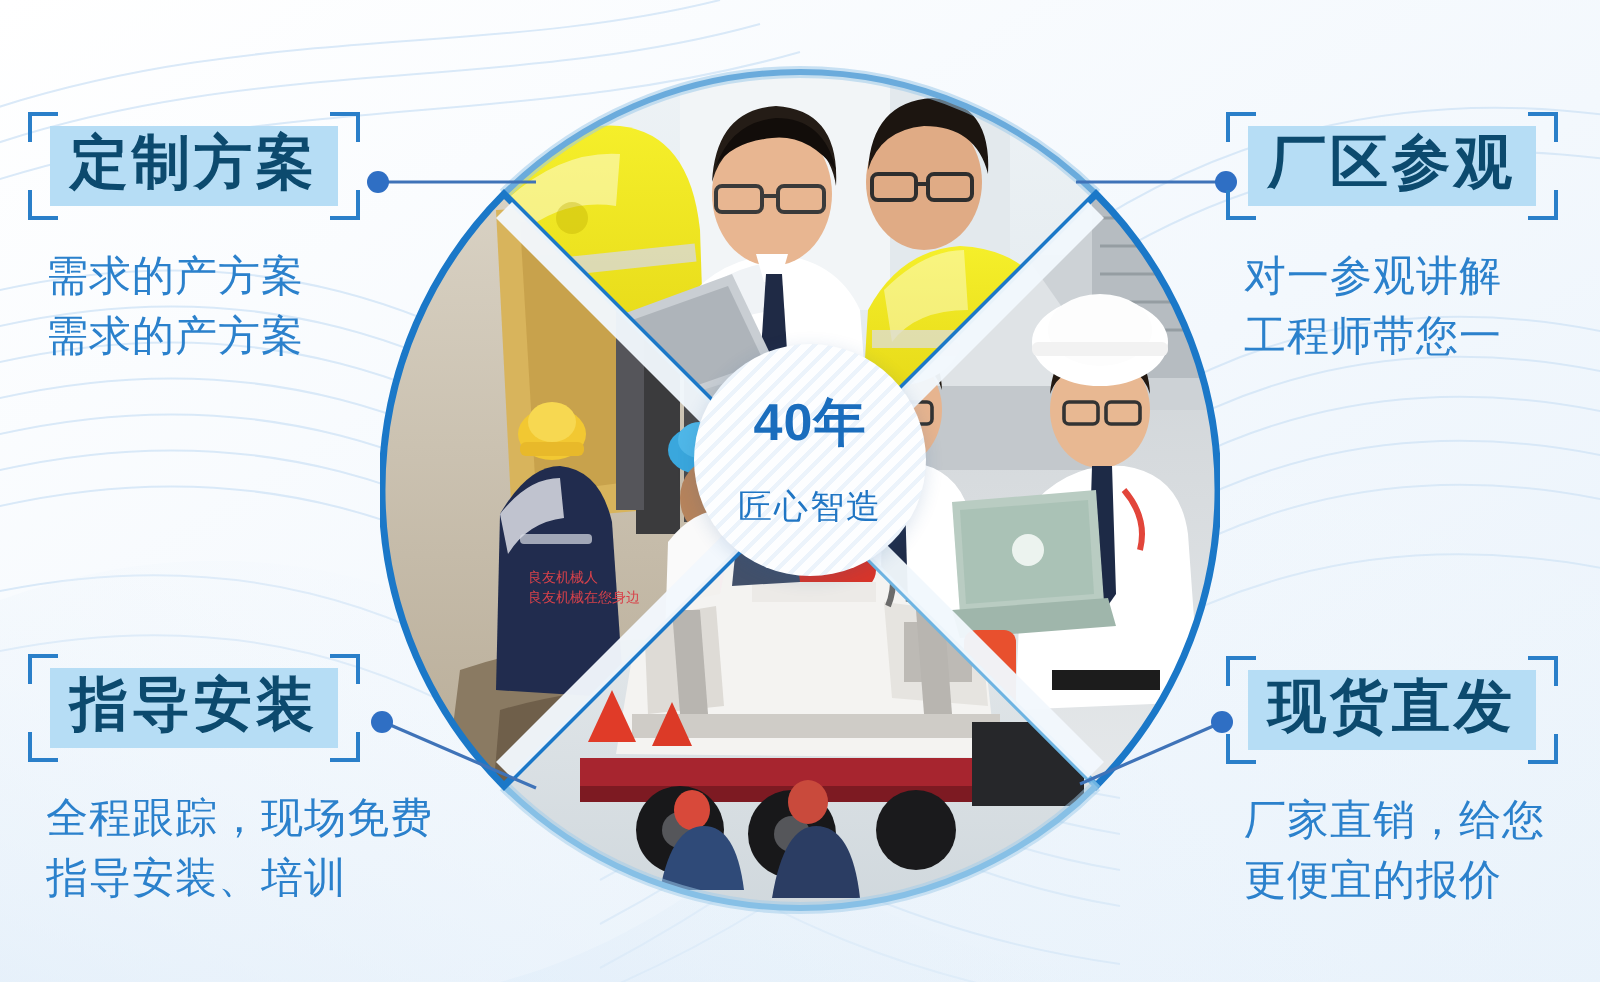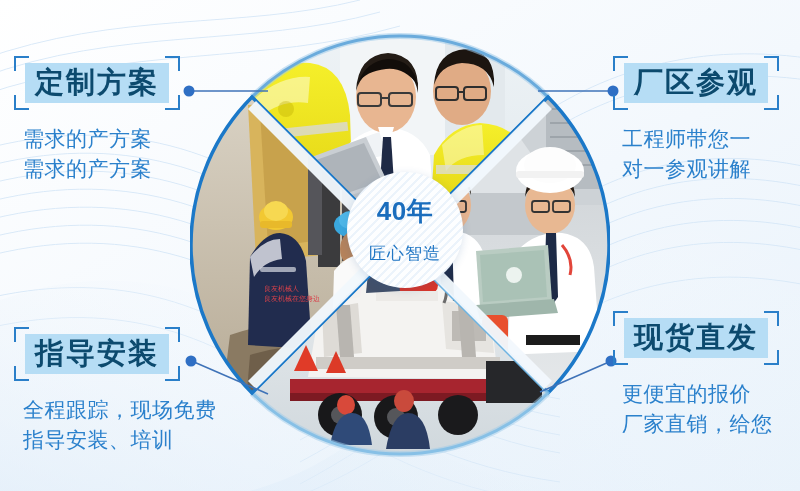--- a/index.html
+++ b/index.html
@@ -29,21 +29,21 @@
     display:flex;flex-direction:column;align-items:center;justify-content:center;
   }
   .center-badge .big{font-size:26px;font-weight:bold;color:#1a6dbd;letter-spacing:.5px;line-height:1;}
   .center-badge .sub{font-size:17px;color:#2076c4;margin-top:21px;line-height:1;letter-spacing:1px;}
 
   
   .feature{position:absolute;z-index:5;}
   .feature.tl{left:14px;top:56px;}
   .feature.tr{left:613px;top:56px;}
   .feature.bl{left:14px;top:327px;}
-  .feature.br{left:613px;top:311px;}
+  .feature.br{left:613px;top:328px;}
 
   .badge-wrap{position:relative;display:inline-block;padding:7px 11px;}
   .badge{
     display:inline-block;
     background:#b6ddf5;
     color:#0c4a6e;
     font-size:29px;font-weight:bold;letter-spacing:2px;
     padding:4px 10px 5px;line-height:1.08;
     white-space:nowrap;
   }
@@ -367,40 +367,40 @@
       <span class="l">需求的产方案</span>
     </div>
   </div>
 
   <div class="feature tr">
     <div class="badge-wrap">
       <span class="c3"></span><span class="c4"></span>
       <span class="badge">厂区参观</span>
     </div>
     <div class="desc">
+      <span class="l">对一参观讲解</span>
       <span class="l">工程师带您一</span>
-      <span class="l">对一参观讲解</span>
     </div>
   </div>
 
   <div class="feature bl">
     <div class="badge-wrap">
       <span class="c3"></span><span class="c4"></span>
       <span class="badge">指导安装</span>
     </div>
     <div class="desc">
       <span class="l">全程跟踪，现场免费</span>
       <span class="l">指导安装、培训</span>
     </div>
   </div>
 
   <div class="feature br">
     <div class="badge-wrap">
       <span class="c3"></span><span class="c4"></span>
       <span class="badge">现货直发</span>
     </div>
     <div class="desc">
+      <span class="l">厂家直销，给您</span>
       <span class="l">更便宜的报价</span>
-      <span class="l">厂家直销，给您</span>
     </div>
   </div>
 
 </div>
 
 </body></html>

